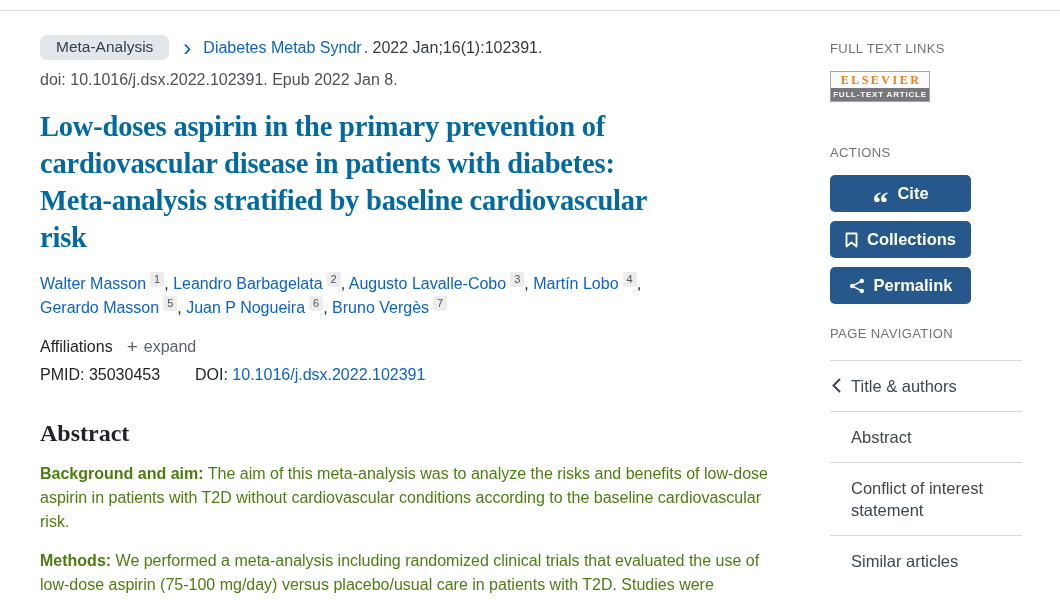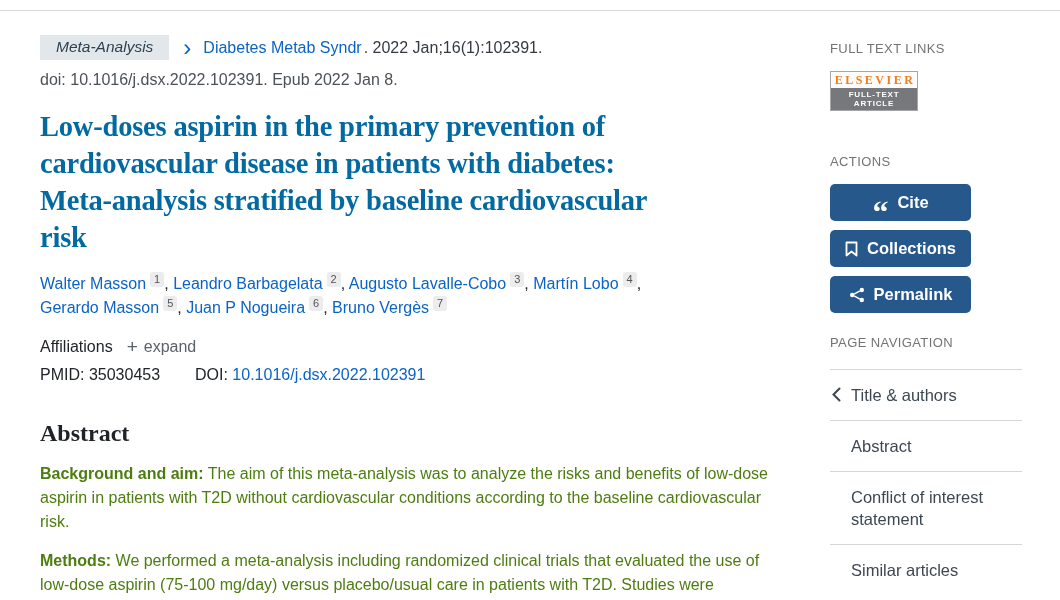--- a/index.html
+++ b/index.html
@@ -10,21 +10,21 @@
     color:#212529;
     -webkit-font-smoothing:antialiased;
   }
   .top-line{position:absolute;top:10px;left:0;width:1060px;height:1px;background:#d9dbdd;}
 
   
   .main{position:absolute;left:40px;top:11px;width:732px;}
   .crumb-row{margin-top:24px;display:flex;align-items:center;font-size:16px;}
   .pubtype-badge{
     display:inline-block;background:#e2e7ec;color:#30404f;
-    padding:3px 16px 4px;font-size:15.5px;border-radius:0;cursor:pointer;font-style:italic;
+    padding:3px 16px 4px;font-size:15.5px;border-radius:7px;cursor:pointer;
   }
   .crumb-chevron{color:#0b63c5;font-size:24px;line-height:16px;margin:0 12px 0 14px;font-weight:400;}
   a.link, .journal-link{color:#0b63c5;text-decoration:none;cursor:pointer;}
   .cite-text{color:#343a40;margin-left:2px;}
   .doi-line{margin-top:11px;font-size:16px;color:#4c5157;}
   .title{
     margin:19px 0 0 0;font-family:"Liberation Serif","DejaVu Serif",serif;
     font-weight:700;font-size:28.5px;line-height:37px;color:#0369a1;letter-spacing:-0.2px;
   }
   .title .tline{display:block;white-space:nowrap;}
@@ -49,21 +49,21 @@
     margin:36px 0 0 0;font-family:"Liberation Serif","DejaVu Serif",serif;
     font-weight:700;font-size:24px;color:#1f2328;
   }
   .para{margin:15px 0 0 0;font-size:16px;line-height:24px;color:#4d7c0f;}
   .para b{font-weight:700;}
 
   
   .sidebar{position:absolute;left:830px;top:0;width:192px;}
   .side-label{font-size:13px;color:#737373;letter-spacing:0.4px;}
   .ftl-label{margin-top:41px;}
-  .els-badge{display:block;width:88px;margin-top:15px;text-decoration:none;cursor:pointer;}
+  .els-badge{display:block;width:100px;margin-top:15px;text-decoration:none;cursor:pointer;}
   .els-top{
     display:block;background:#fcfcfc;border:1px solid #a6a6a6;border-bottom:none;
     color:#ef7d1a;font-family:"Liberation Serif","DejaVu Serif",serif;font-weight:700;
     font-size:12px;letter-spacing:2.5px;text-align:center;padding:1px 0 0 2px;
   }
   .els-bottom{
     display:block;background:#77787c;border:1px solid #a6a6a6;border-top:none;
     color:#ffffff;font-size:8px;font-weight:700;letter-spacing:0.8px;
     text-align:center;padding:2px 0;
   }

